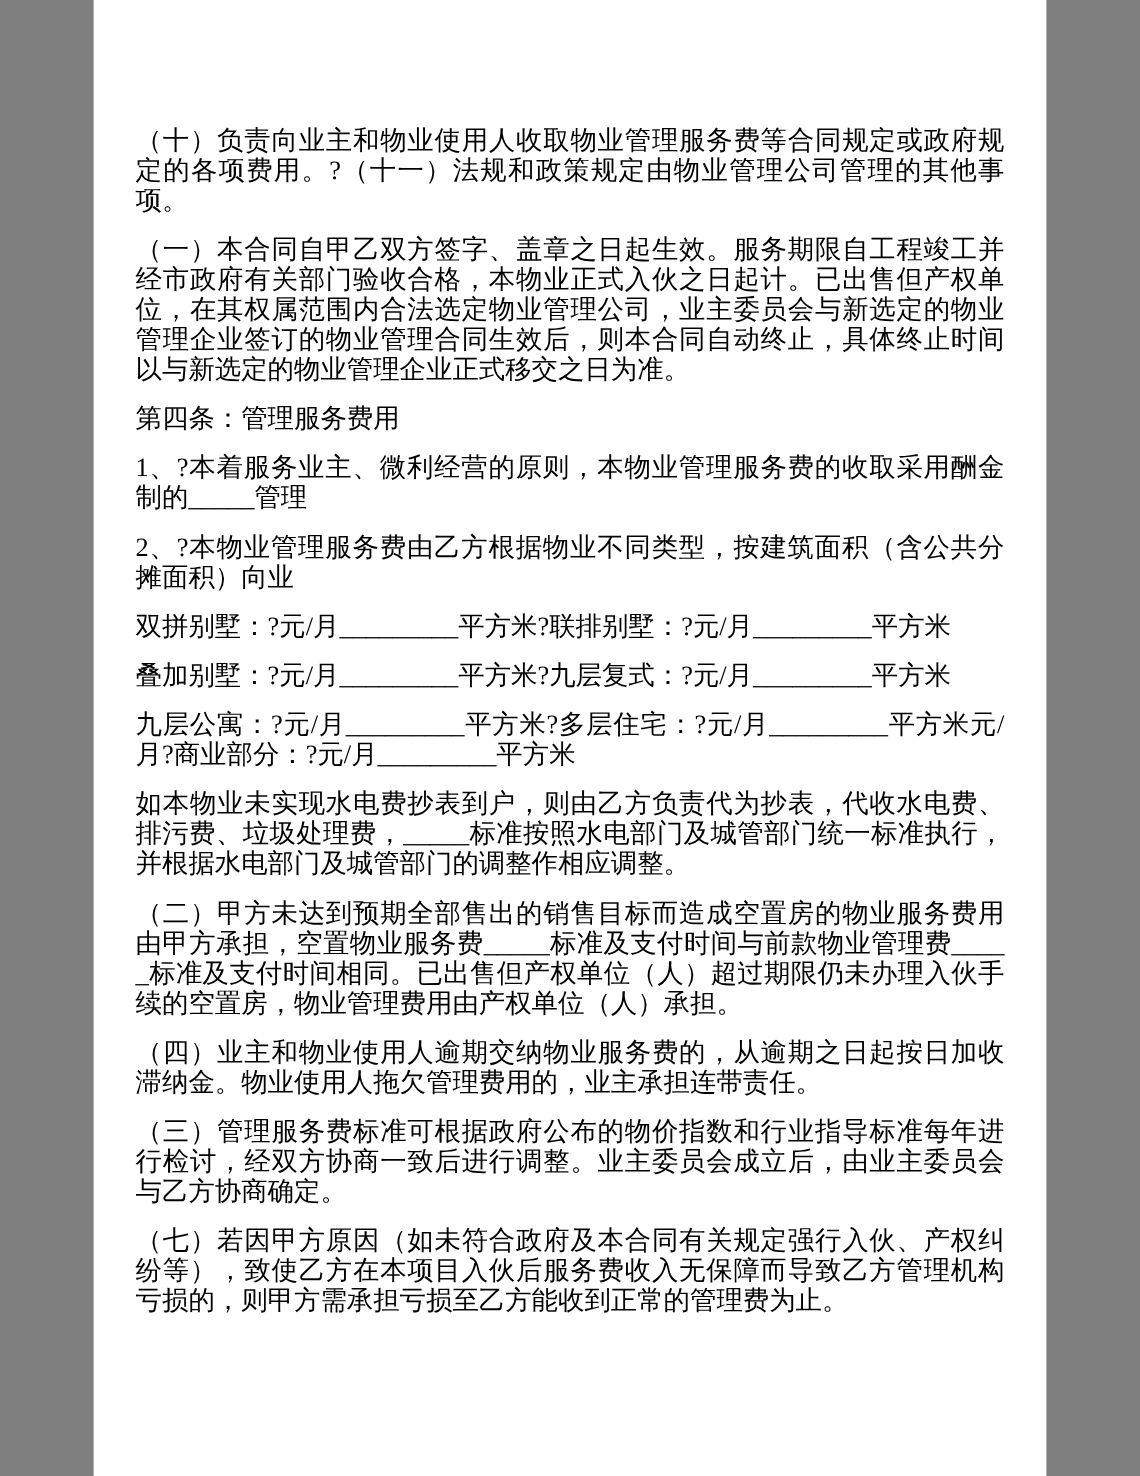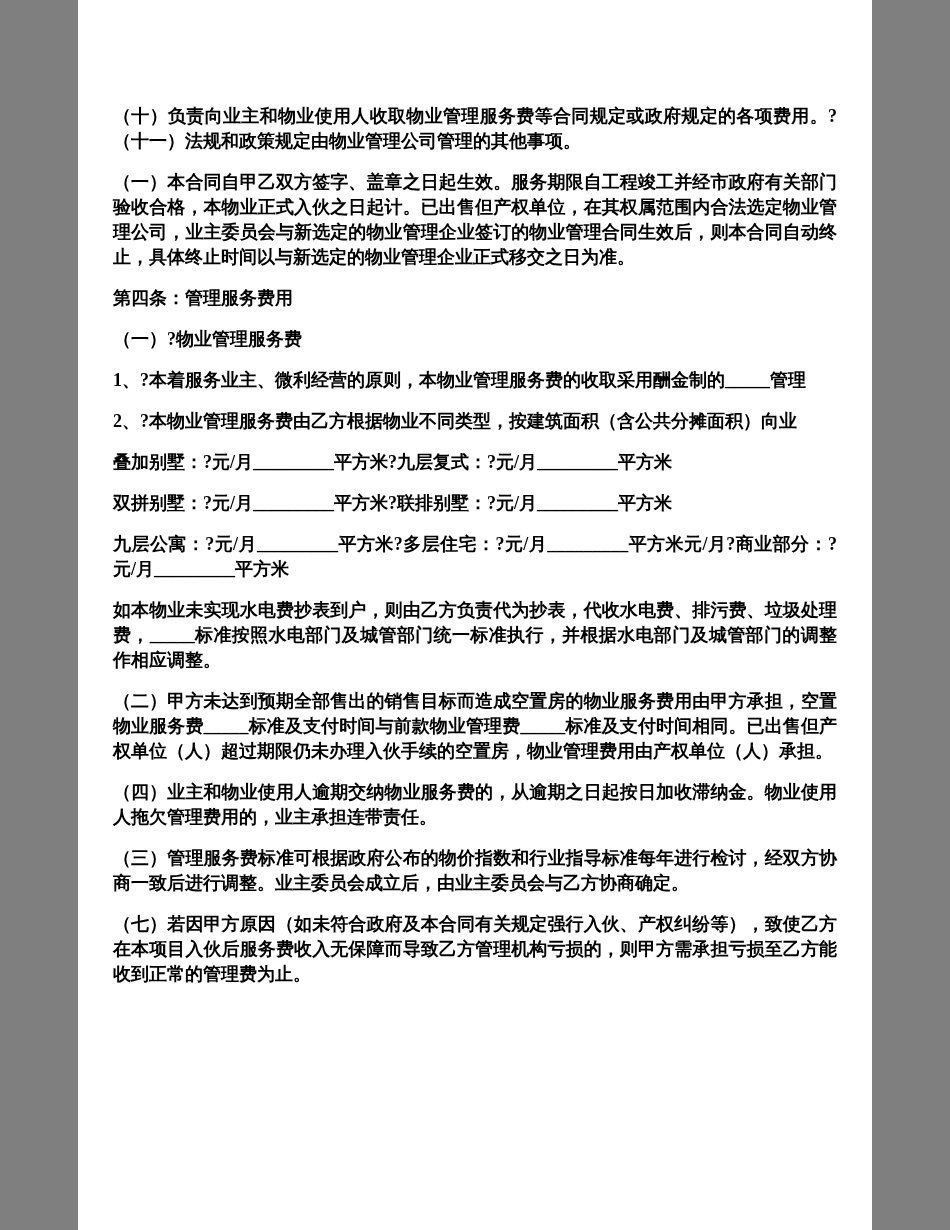--- a/index.html
+++ b/index.html
@@ -25,42 +25,40 @@
   }
   .page {
     width: 794px;
     min-height: 1230px;
     margin: 0 auto;
     background: var(--paper-color);
     padding: 104px 35px 80px 35px;
   }
   .page p {
     margin: 0 0 16px 0;
-    font-size: 18px;
+    font-size: 22px;
     line-height: 25px;
     color: var(--text-color);
     text-align: justify;
     word-break: break-all;
     overflow-wrap: break-word;
-    font-weight: bold;
   }
 </style>
 </head>
 <body>
 
 <div class="viewport">
   <div class="page">
     <p>（十）负责向业主和物业使用人收取物业管理服务费等合同规定或政府规定的各项费用。?（十一）法规和政策规定由物业管理公司管理的其他事项。</p>
     <p>（一）本合同自甲乙双方签字、盖章之日起生效。服务期限自工程竣工并经市政府有关部门验收合格，本物业正式入伙之日起计。已出售但产权单位，在其权属范围内合法选定物业管理公司，业主委员会与新选定的物业管理企业签订的物业管理合同生效后，则本合同自动终止，具体终止时间以与新选定的物业管理企业正式移交之日为准。</p>
     <p>第四条：管理服务费用</p>
-    <p>（一）?物业管理服务费</p>
     <p>1、?本着服务业主、微利经营的原则，本物业管理服务费的收取采用酬金制的_____管理</p>
     <p>2、?本物业管理服务费由乙方根据物业不同类型，按建筑面积（含公共分摊面积）向业</p>
+    <p>双拼别墅：?元/月_________平方米?联排别墅：?元/月_________平方米</p>
     <p>叠加别墅：?元/月_________平方米?九层复式：?元/月_________平方米</p>
-    <p>双拼别墅：?元/月_________平方米?联排别墅：?元/月_________平方米</p>
     <p>九层公寓：?元/月_________平方米?多层住宅：?元/月_________平方米元/月?商业部分：?元/月_________平方米</p>
     <p>如本物业未实现水电费抄表到户，则由乙方负责代为抄表，代收水电费、排污费、垃圾处理费，_____标准按照水电部门及城管部门统一标准执行，并根据水电部门及城管部门的调整作相应调整。</p>
     <p>（二）甲方未达到预期全部售出的销售目标而造成空置房的物业服务费用由甲方承担，空置物业服务费_____标准及支付时间与前款物业管理费_____标准及支付时间相同。已出售但产权单位（人）超过期限仍未办理入伙手续的空置房，物业管理费用由产权单位（人）承担。</p>
     <p>（四）业主和物业使用人逾期交纳物业服务费的，从逾期之日起按日加收滞纳金。物业使用人拖欠管理费用的，业主承担连带责任。</p>
     <p>（三）管理服务费标准可根据政府公布的物价指数和行业指导标准每年进行检讨，经双方协商一致后进行调整。业主委员会成立后，由业主委员会与乙方协商确定。</p>
     <p>（七）若因甲方原因（如未符合政府及本合同有关规定强行入伙、产权纠纷等），致使乙方在本项目入伙后服务费收入无保障而导致乙方管理机构亏损的，则甲方需承担亏损至乙方能收到正常的管理费为止。</p>
   </div>
 </div>
 
 </body></html>

